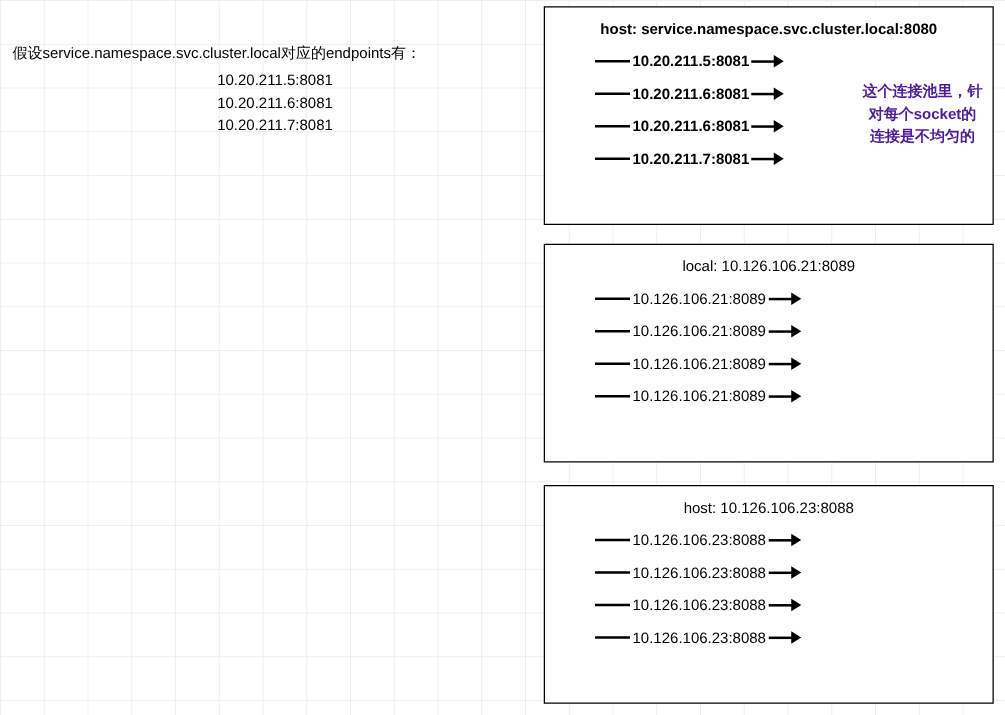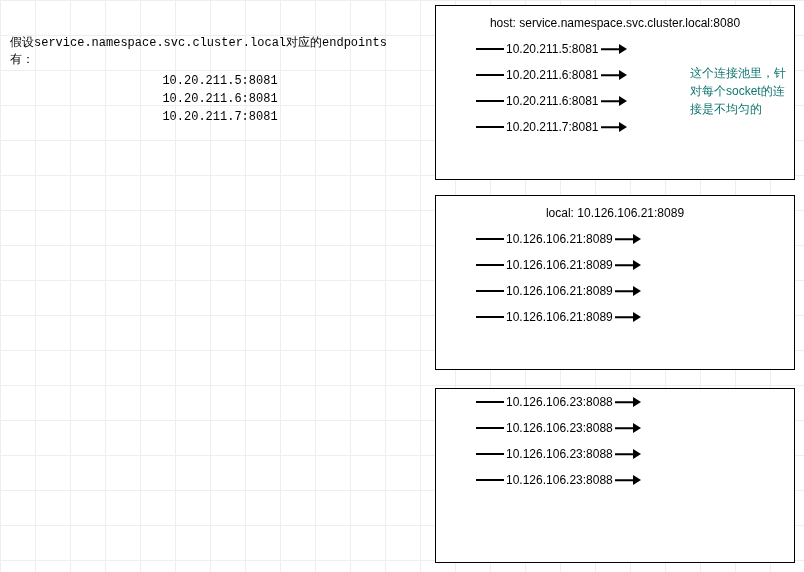--- a/index.html
+++ b/index.html
@@ -14,34 +14,33 @@
       background-image:
         linear-gradient(#eee 1px, transparent 1px),
         linear-gradient(90deg, #eee 1px, transparent 1px);
       background-size: 35px 35px;
     }
     .left-block {
       position: absolute;
       left: 10px;
       top: 34px;
       width: 400px;
-      font-family: Liberation Mono, monospace;
     }
     .left-title { margin-bottom: 4px; }
     .left-list { text-align: center; line-height: 1.5; padding-left: 20px; }
 
     .box {
       position: absolute;
       border: 1.5px solid #000;
       left: 435px;
       width: 360px;
       height: 175px;
       background: #fff;
     }
-    .box1 { top: 5px; }
+    .box1 { top: 5px; font-weight: bold; }
     .box2 { top: 195px; }
     .box3 { top: 388px; }
 
     .box-title {
       text-align: center;
       padding: 10px 0 6px 0;
       font-size: 12px;
     }
     .rows {
       display: flex;
@@ -84,24 +83,24 @@
       border-bottom: 5px solid transparent;
       transform: translateY(-50%);
     }
     .row-label { padding: 0 2px; }
 
     .annotation {
       position: absolute;
       right: 8px;
       top: 58px;
       width: 96px;
-      color: #0f766e;
+      color: #4c1d95;
       font-size: 12px;
       line-height: 1.5;
-      text-align: left;
+      text-align: center;
     }
   </style>
 </head>
 <body>
 
 <div class="left-block">
   <div class="left-title">假设service.namespace.svc.cluster.local对应的endpoints有：</div>
   <div class="left-list">
     <div>10.20.211.5:8081</div>
     <div>10.20.211.6:8081</div>
@@ -156,20 +155,21 @@
     </div>
     <div class="row">
       <span class="seg"></span>
       <span class="row-label">10.126.106.21:8089</span>
       <span class="arrow"></span>
     </div>
   </div>
 </div>
 
 <div class="box box3">
+  <div class="box-title">host:   10.126.106.23:8088</div>
   <div class="rows">
     <div class="row">
       <span class="seg"></span>
       <span class="row-label">10.126.106.23:8088</span>
       <span class="arrow"></span>
     </div>
     <div class="row">
       <span class="seg"></span>
       <span class="row-label">10.126.106.23:8088</span>
       <span class="arrow"></span>

